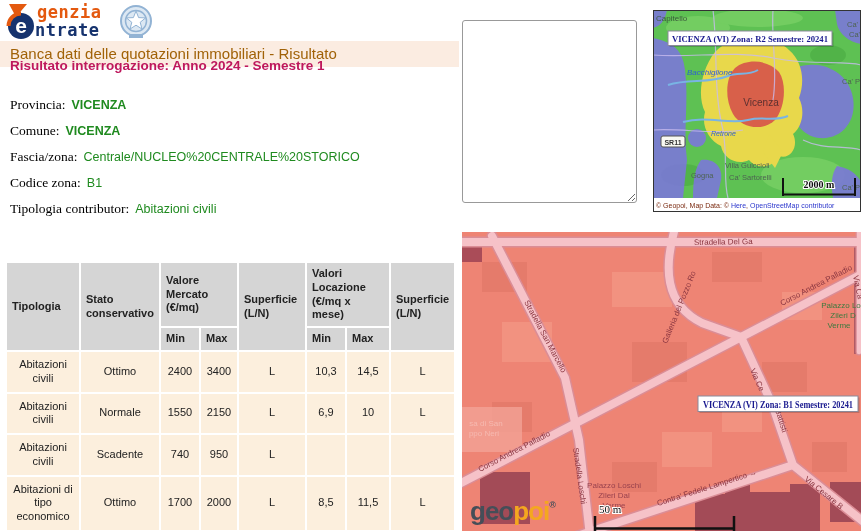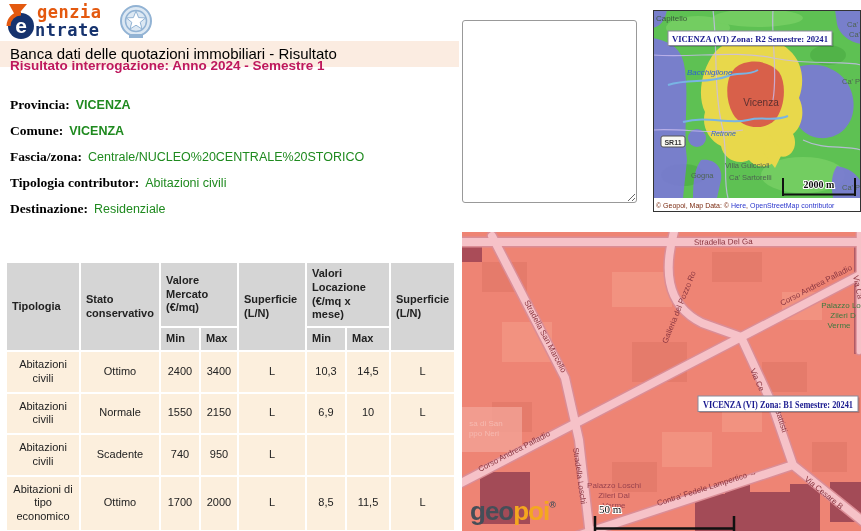--- a/index.html
+++ b/index.html
@@ -7,27 +7,27 @@
         font-family:"Liberation Sans",sans-serif;}
 
   
   .logo{position:absolute;left:6px;top:3px;display:flex;align-items:flex-start;gap:4px;}
   .logo-text{font-family:"DejaVu Sans Mono",monospace;font-weight:bold;font-size:17px;letter-spacing:.5px;}
   .logo-orange{fill:#e4590f;}
   .logo-navy{fill:#16336e;}
 
   
   .banner{position:absolute;left:0;top:41px;width:449px;height:26px;background:#fbece1;
-          color:#000000;font-size:15px;line-height:26px;padding-left:10px;}
+          color:#a16207;font-size:15px;line-height:26px;padding-left:10px;}
 
   
   .rtitle{position:absolute;left:10px;top:58px;font-size:13.5px;font-weight:bold;color:#be185d;}
   .fields{position:absolute;left:10px;top:97px;width:445px;}
   .field{margin:0 0 10px 0;font-size:13.5px;line-height:15px;}
-  .flabel{font-family:"Liberation Serif",serif;font-weight:bold;color:#000;margin-right:6px;}
+  .flabel{font-family:"Liberation Serif",serif;font-weight:normal;color:#000;margin-right:6px;}
   .fvalue{color:#1f8a1f;font-size:12.5px;}
   .fvalue.bold{font-weight:bold;}
 
   
   table.quot{position:absolute;left:5px;top:261px;border-collapse:separate;border-spacing:2px;
              font-size:11px;color:#222;table-layout:fixed;}
   table.quot th{background:#d5d5d5;font-weight:bold;text-align:left;padding:4px 5px;vertical-align:middle;line-height:1.25;}
   table.quot tr.h1 th{height:40px;}
   table.quot tr.h2 th{height:14px;}
   table.quot td{background:#fcefdd;text-align:center;padding:6px 3px;vertical-align:middle;line-height:1.25;}
@@ -79,22 +79,22 @@
   <div class="banner">
     <span>Banca dati delle quotazioni immobiliari - Risultato</span>
   </div>
 
   <div class="rtitle">Risultato interrogazione: Anno 2024 - Semestre 1</div>
 
   <div class="fields">
     <p class="field"><span class="flabel">Provincia:</span><span class="fvalue bold">VICENZA</span></p>
     <p class="field"><span class="flabel">Comune:</span><span class="fvalue bold">VICENZA</span></p>
     <p class="field"><span class="flabel">Fascia/zona:</span><span class="fvalue">Centrale/NUCLEO%20CENTRALE%20STORICO</span></p>
+    <p class="field"><span class="flabel">Codice zona:</span><span class="fvalue">B1</span></p>
     <p class="field"><span class="flabel">Tipologia contributor:</span><span class="fvalue">Abitazioni civili</span></p>
-    <p class="field"><span class="flabel">Destinazione:</span><span class="fvalue">Residenziale</span></p>
   </div>
 
   <table class="quot">
     <colgroup>
       <col style="width:72px">
         <col style="width:78px">
         <col style="width:38px">
         <col style="width:36px">
       <col style="width:66px">
         <col style="width:38px">

